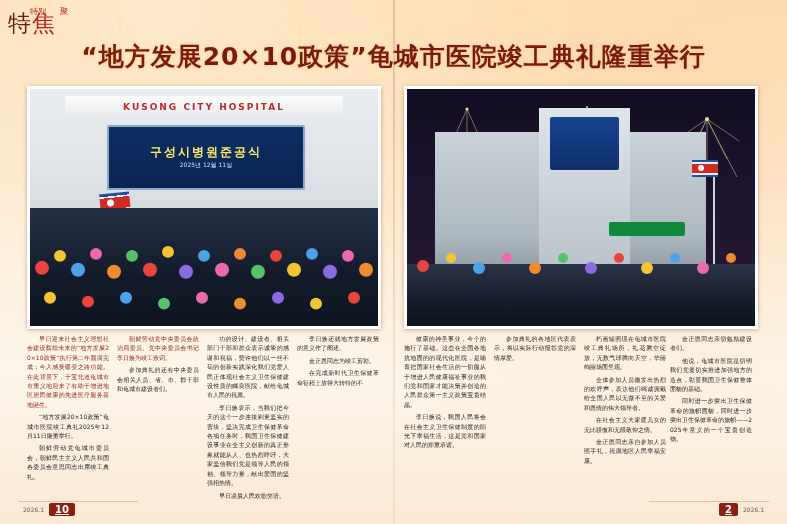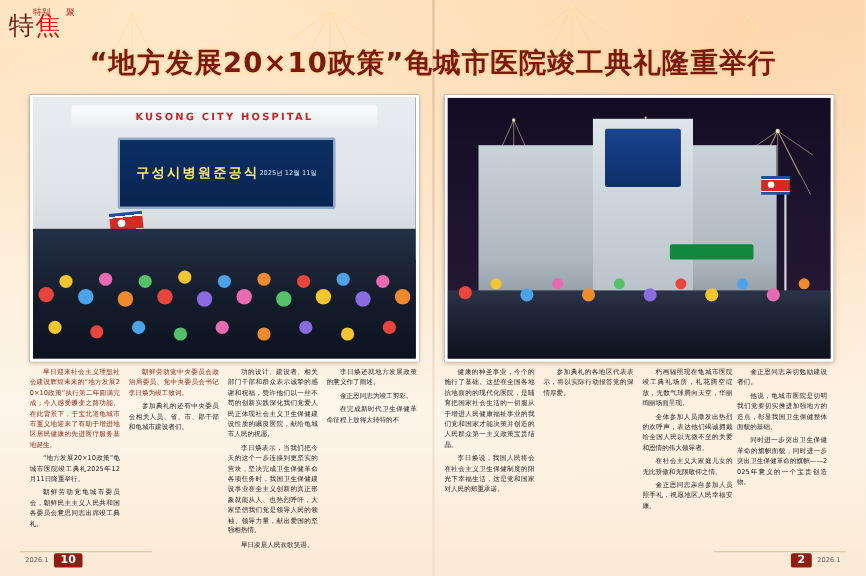--- a/index.html
+++ b/index.html
@@ -75,21 +75,21 @@
     background:linear-gradient(180deg,#fdfdfd,#e7e9ec);
     border-radius:2px;
     display:flex;align-items:center;justify-content:center;
     color:#c32828;font-weight:bold;font-size:9px;letter-spacing:2px;
     font-family:"DejaVu Sans",sans-serif;
   }
   .lp-screen{
     position:absolute;left:22%;top:15%;width:56%;height:26%;
     background:linear-gradient(180deg,#0b2f63,#0a2450);
     border:2px solid #8fa8c8;border-radius:2px;
-    display:flex;flex-direction:row;align-items:center;justify-content:center;
+    display:flex;flex-direction:column;align-items:center;justify-content:center;
     gap:0;
     text-align:center;
   }
   .lp-screen .l1{color:#ffe96b;font-weight:bold;font-size:12px;
     font-family:"DejaVu Sans",sans-serif;letter-spacing:2px;}
   .lp-screen .l2{color:#cfe3ff;font-size:6px;font-family:"DejaVu Sans",sans-serif;}
   .lp-flag{
     position:absolute;left:20%;top:44%;width:30px;height:20px;
     background:linear-gradient(180deg,#1e4fa0 0 14%,#f2f2f2 14% 22%,#d12b24 22% 78%,#f2f2f2 78% 86%,#1e4fa0 86% 100%);
     transform:rotate(-6deg);
@@ -132,20 +132,21 @@
   .leadin{color:#8a1f12;}
   
   .folio{
     position:absolute;bottom:6px;
     font-family:"DejaVu Sans",sans-serif;
   }
   .folio .bar{
     display:inline-block;background:#8c1f14;color:#fff;
     font-size:10px;font-weight:bold;padding:1px 6px;border-radius:2px;
     vertical-align:middle;
+    text-decoration:underline;
   }
   .folio .date{
     display:inline-block;font-size:6px;color:#5a5a5a;vertical-align:middle;
     margin:0 5px;
   }
   #folio-left{left:18px;}
   #folio-right{right:18px;}
   .rule{
     position:absolute;height:1px;background:rgba(140,70,30,.25);
   }

